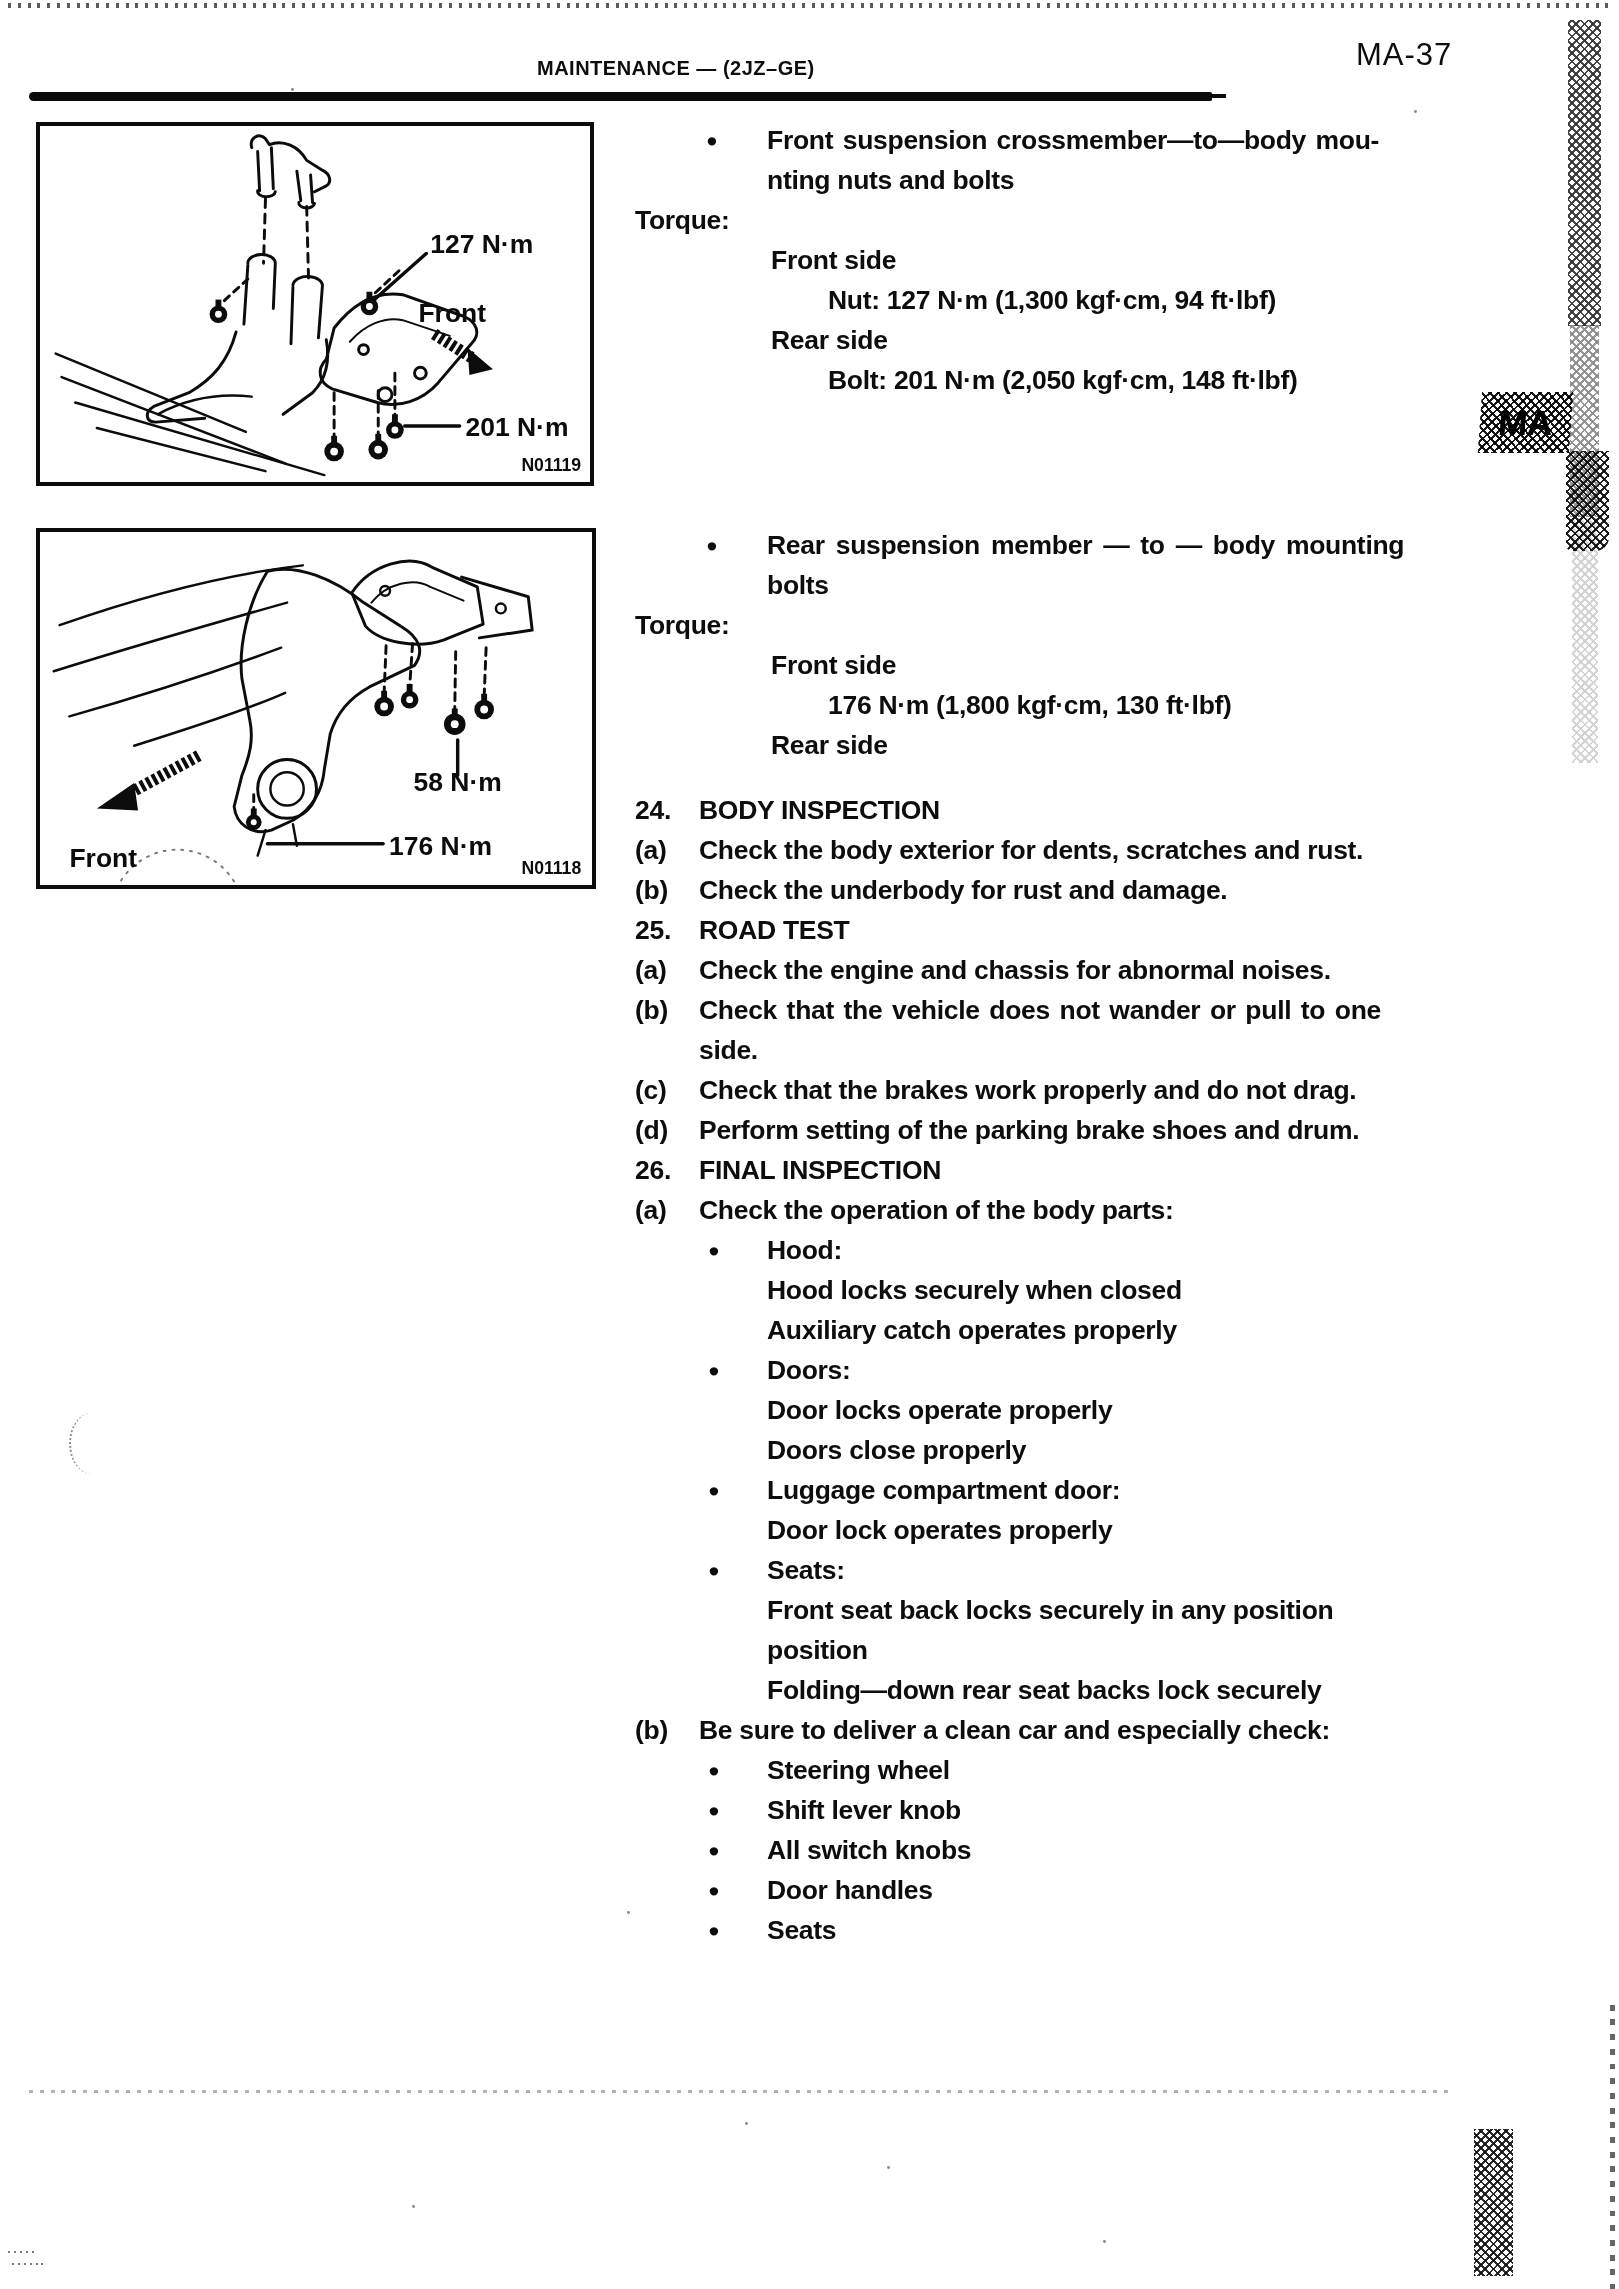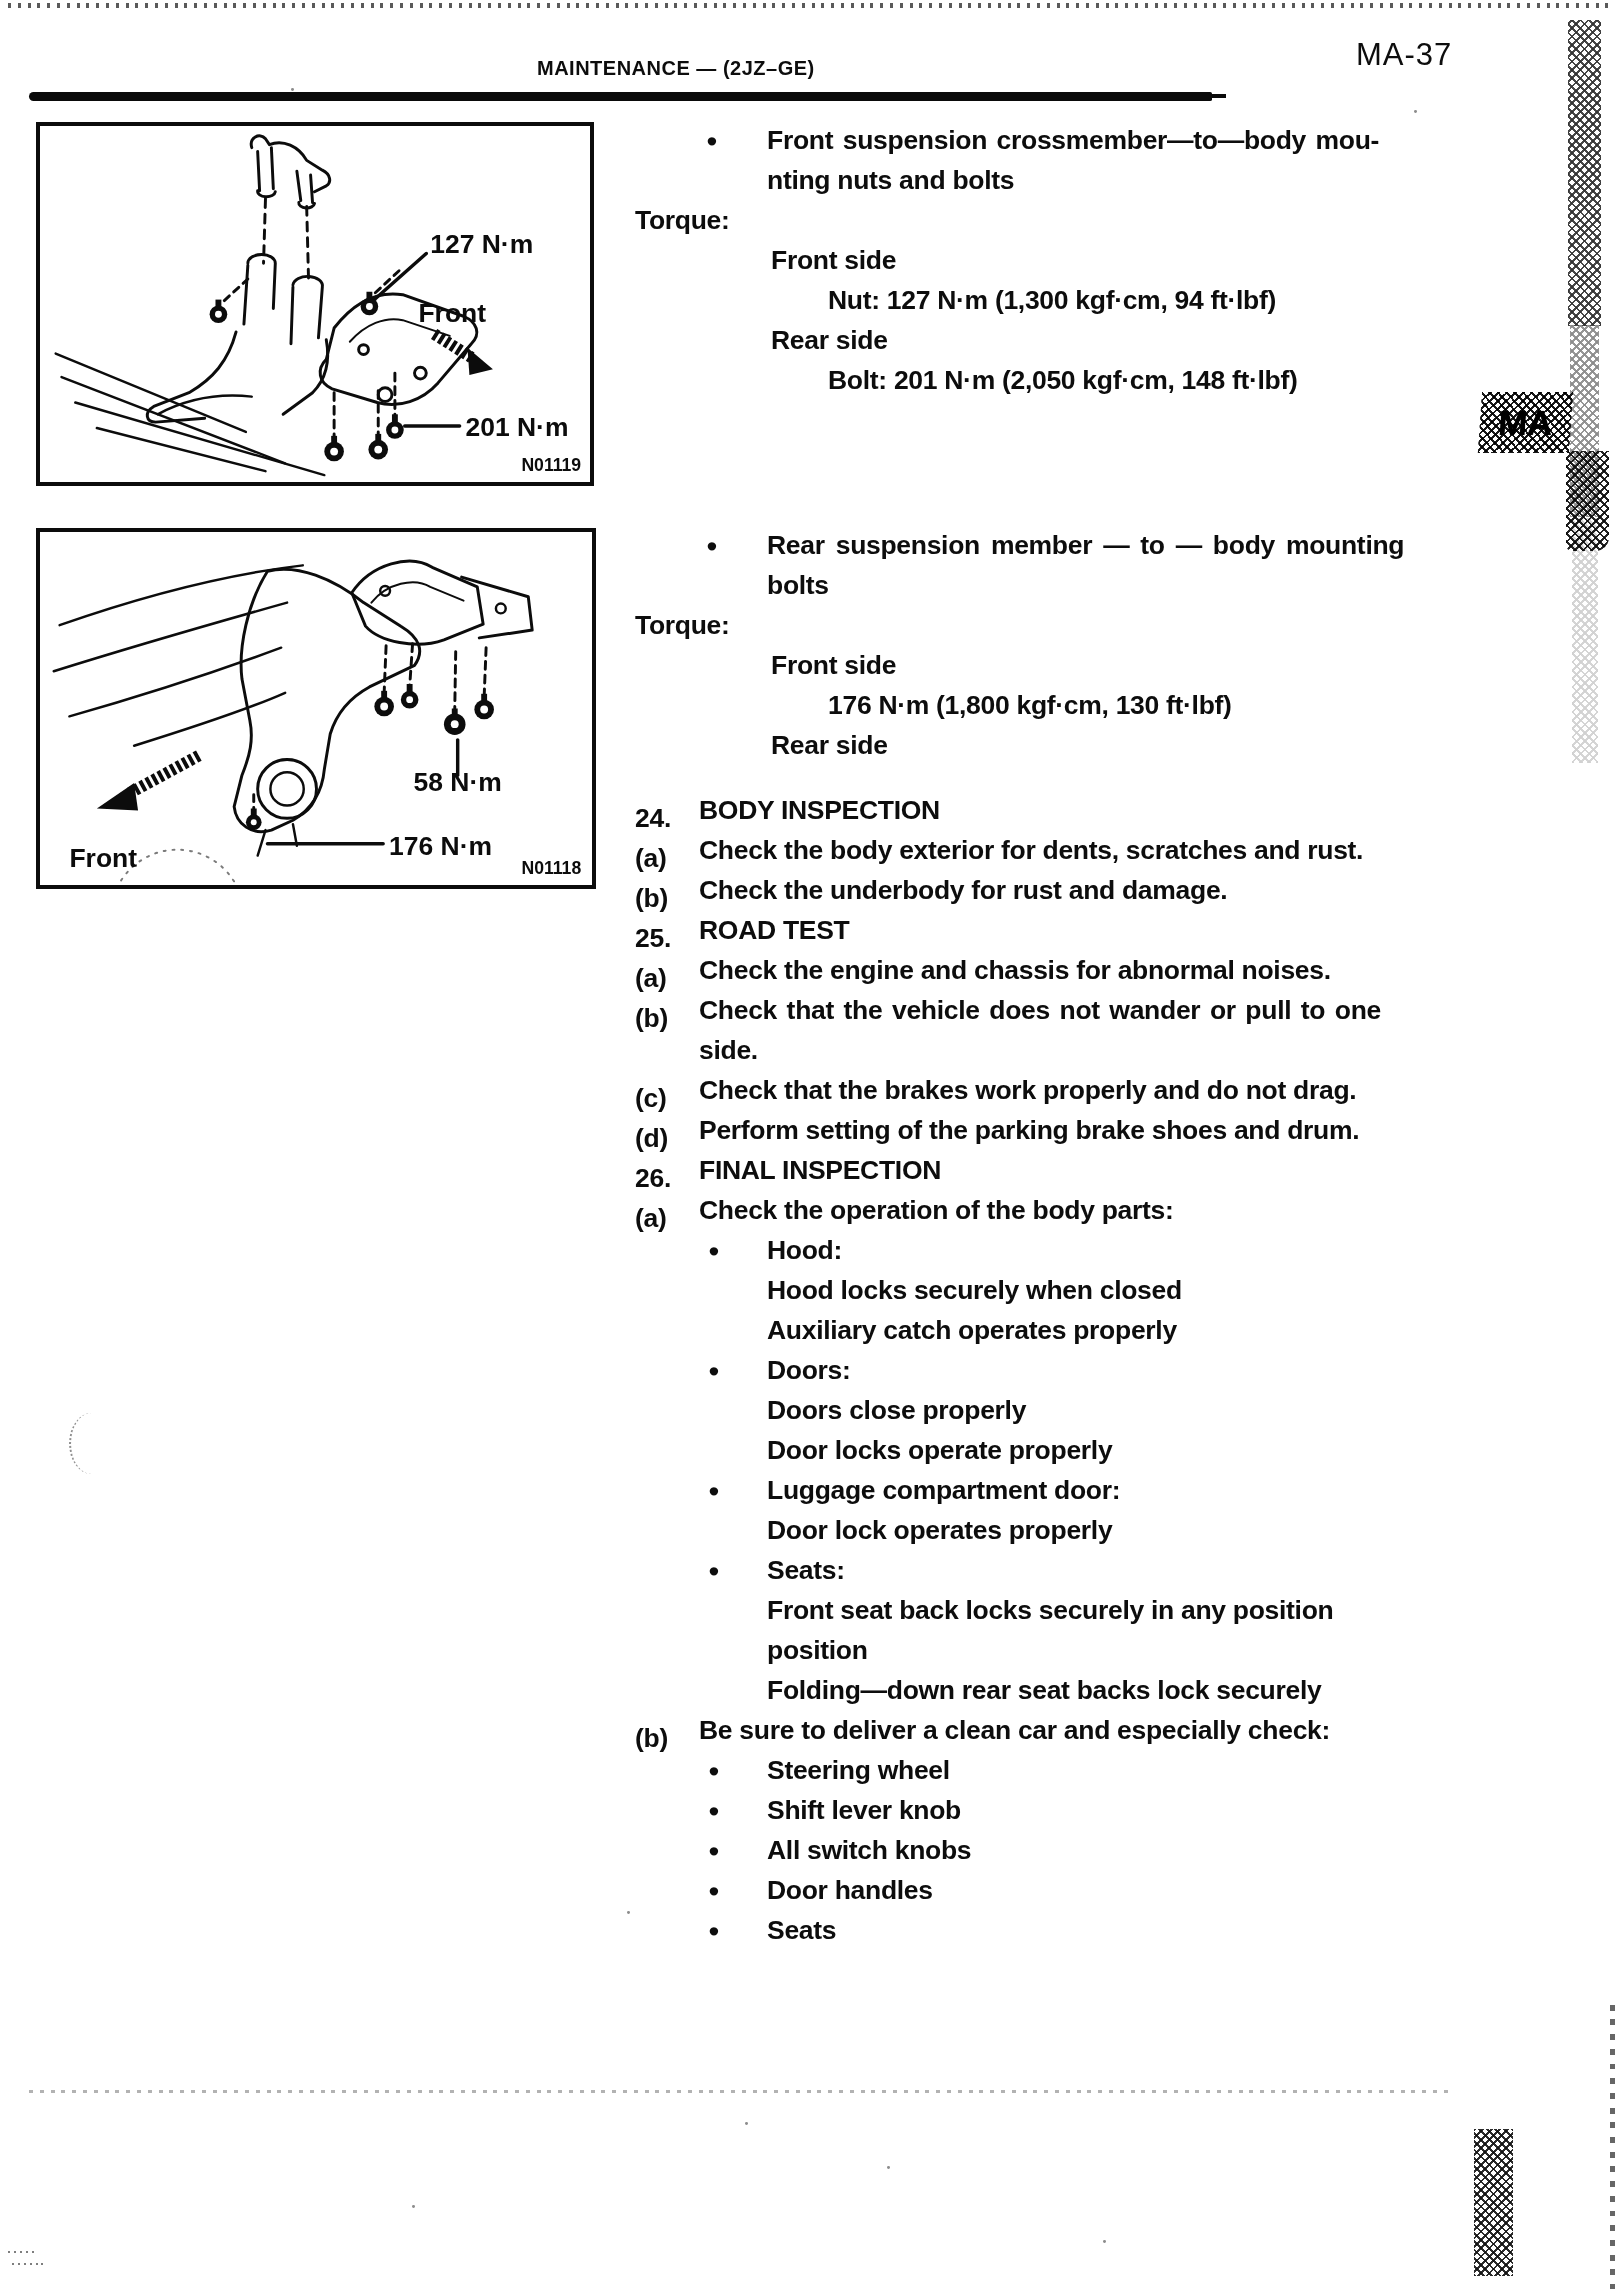--- a/index.html
+++ b/index.html
@@ -32,21 +32,21 @@
   
   .figbox{position:absolute;border:4.9px solid #0c0c0c;background:#fff;}
   #figbox1{left:36px;top:122px;width:550px;height:356px;}
   #figbox2{left:36px;top:528px;width:552px;height:353px;}
   .figbox svg{display:block;}
   .figbox svg text{font-family:"Liberation Sans","DejaVu Sans",sans-serif;font-weight:bold;fill:#0c0c0c;}
   
   .col{position:absolute;left:635px;width:843px;font-size:26.5px;font-weight:bold;
        letter-spacing:-0.3px;line-height:40px;}
   .row{position:relative;min-height:40px;}
-  .row .lab{position:absolute;left:0;top:8px;}
+  .row .lab{position:absolute;left:0;top:0;}
   .ind-t{padding-left:64px;}     
   .ind-b{padding-left:132px;}    
   .ind-s{padding-left:136px;}    
   .ind-v{padding-left:193px;}    
   .blt{position:absolute;left:71px;top:0;font-size:19.6px;}
   .blt2{position:absolute;left:73px;top:0;font-size:19.6px;}
   .sp1{word-spacing:3.9px;}
   .sp2{word-spacing:8.8px;}
   .sp3{word-spacing:2.5px;}
   
@@ -369,24 +369,24 @@
       </div>
     <div class="row">
         <div class="ind-b">Auxiliary catch operates properly</div>
       </div>
 
     <div class="row">
       <span class="blt2">●</span>
       <div class="ind-b">Doors:</div>
     </div>
     <div class="row">
+        <div class="ind-b">Door locks operate properly</div>
+      </div>
+    <div class="row">
         <div class="ind-b">Doors close properly</div>
-      </div>
-    <div class="row">
-        <div class="ind-b">Door locks operate properly</div>
       </div>
 
     <div class="row">
       <span class="blt2">●</span>
       <div class="ind-b">Luggage compartment door:</div>
     </div>
     <div class="row">
         <div class="ind-b">Door lock operates properly</div>
       </div>
 

